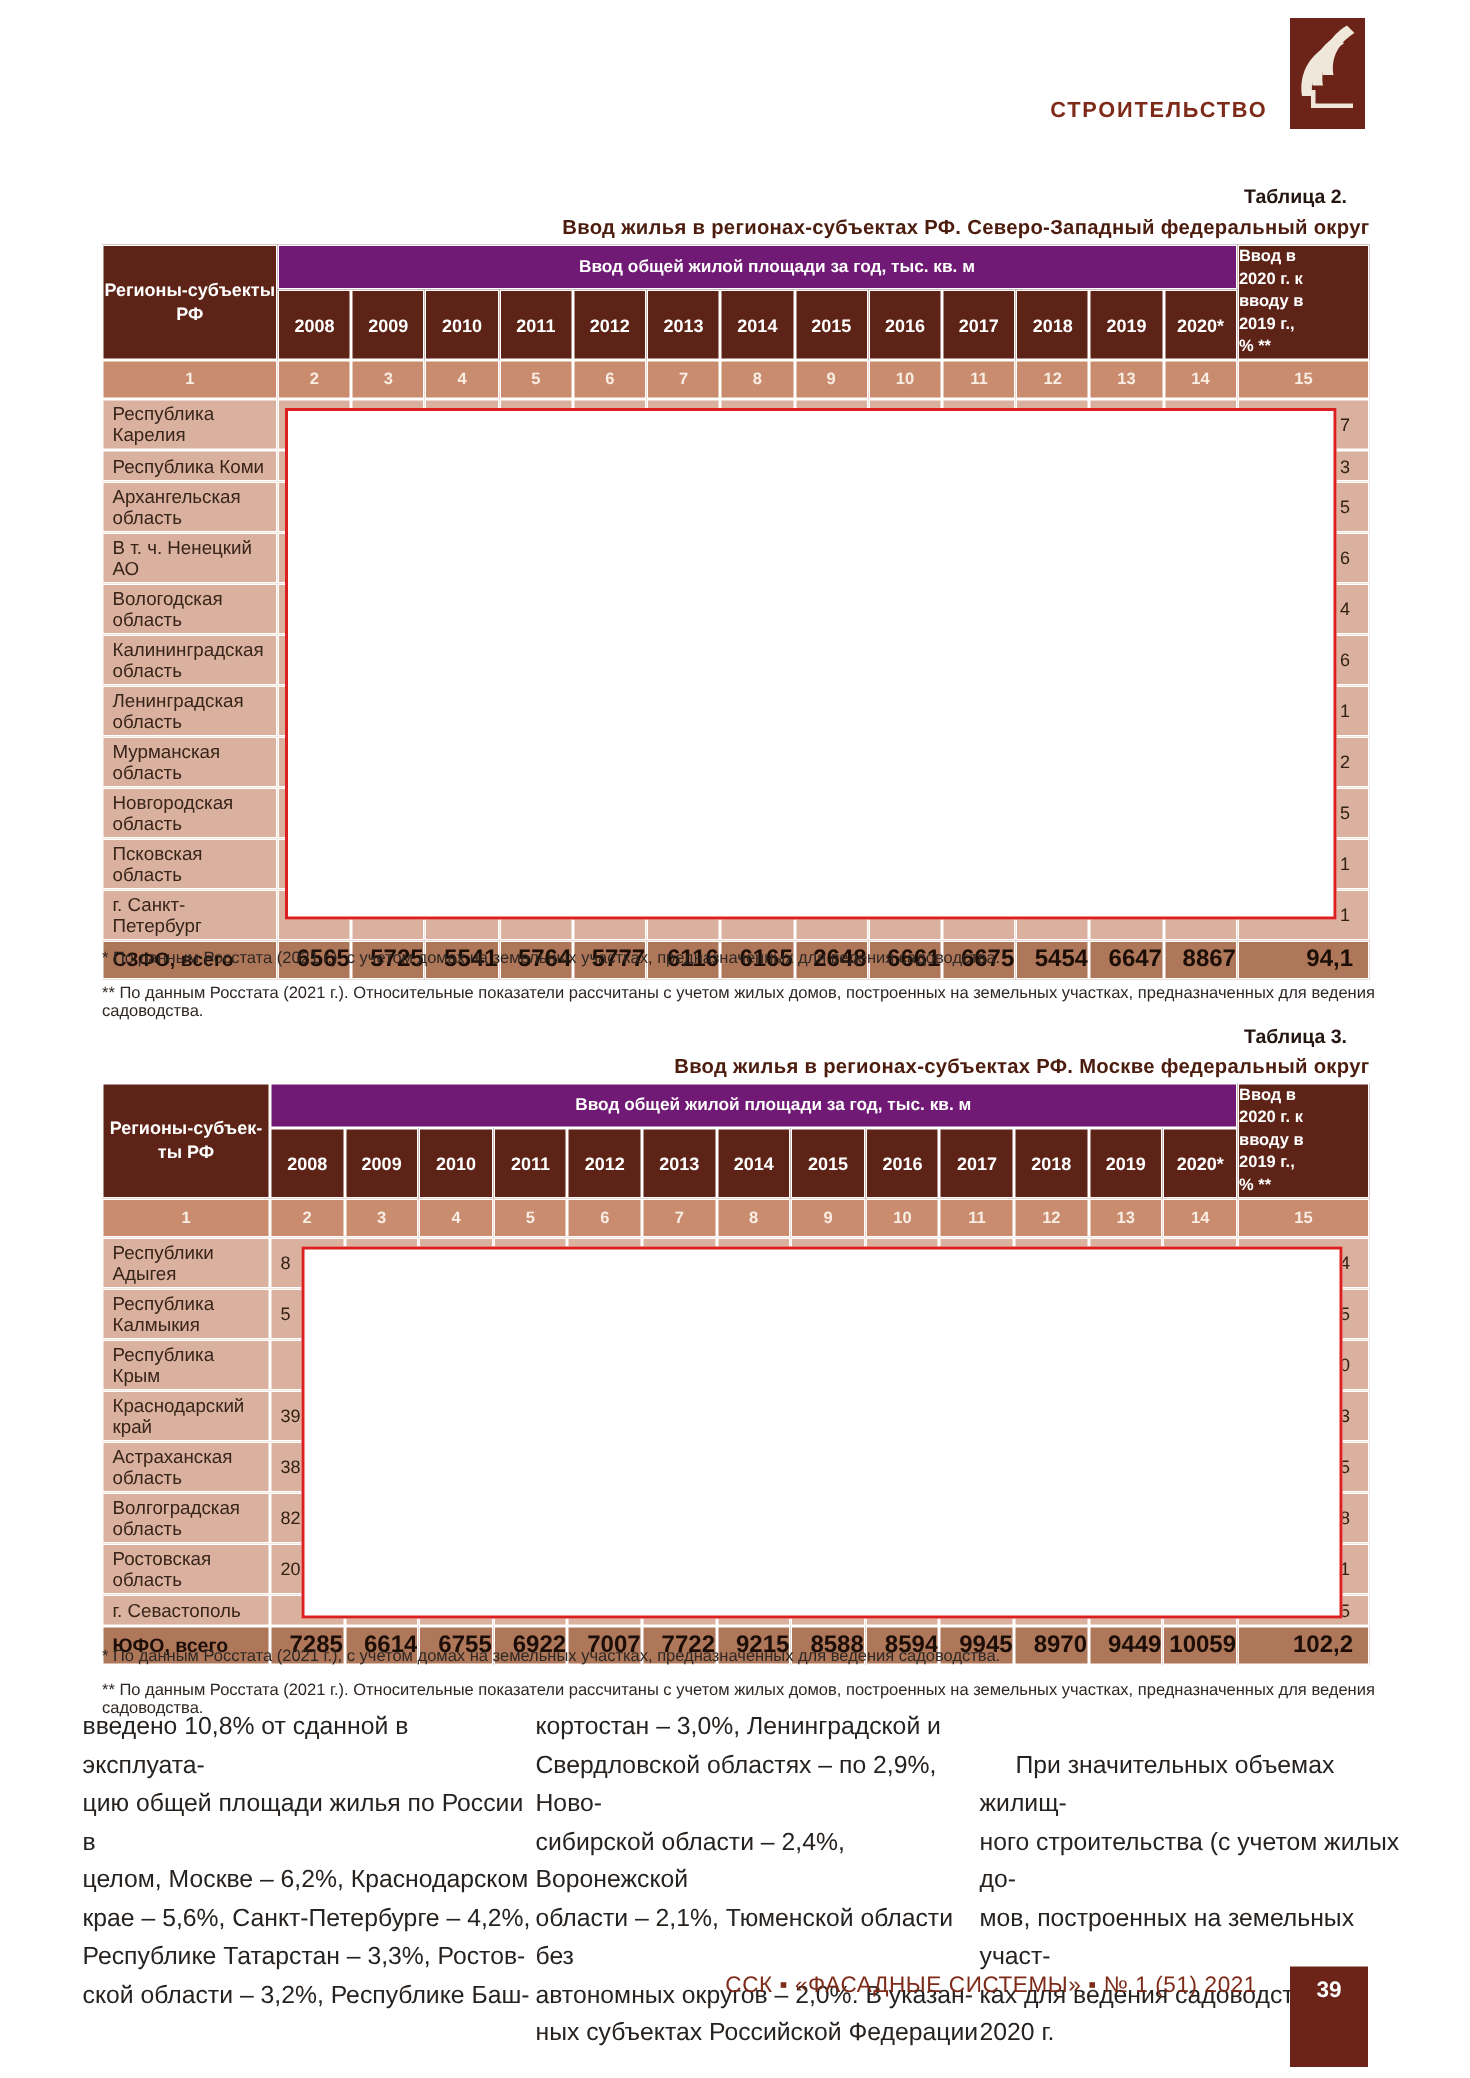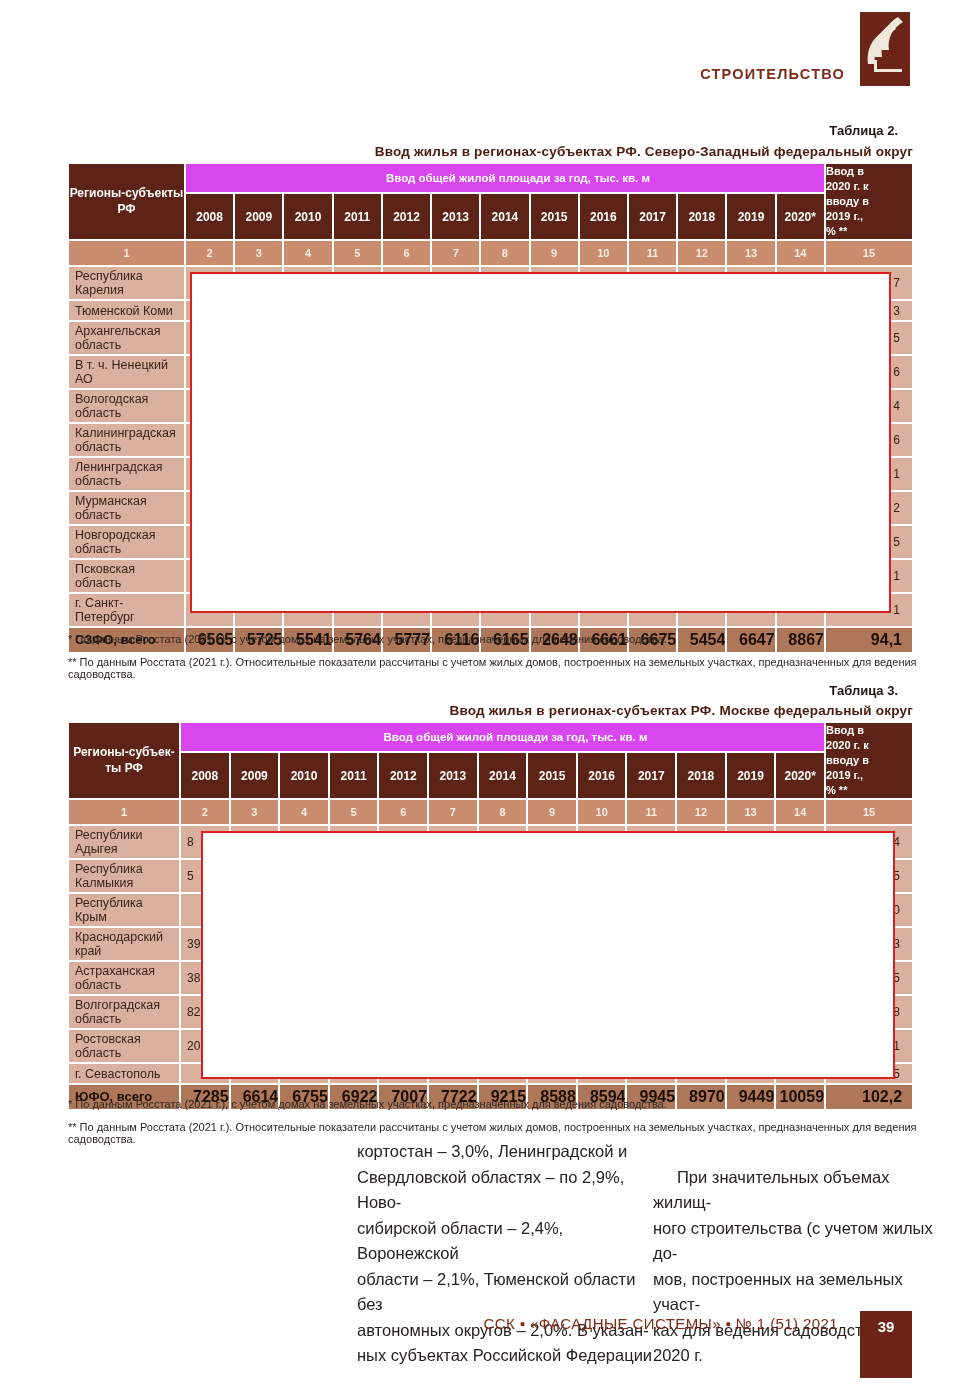--- a/index.html
+++ b/index.html
@@ -33,21 +33,21 @@
     border-collapse:separate; border-spacing:0; table-layout:fixed;
   }
   .data-table th, .data-table td {
     border:1.5px solid #ffffff; box-sizing:border-box; overflow:hidden;
     vertical-align:middle; padding:0;
   }
   th.h-region {
     background:#5c2316; color:#fff; font-size:12px; font-weight:bold;
     white-space:pre-line; line-height:1.3; text-align:center;
   }
-  th.h-group  { background:#d946ef; color:#fff; font-size:11.5px; font-weight:bold; height:30px; text-align:center;padding-left:26px; }
+  th.h-group  { background:#701a75; color:#fff; font-size:11.5px; font-weight:bold; height:30px; text-align:center;padding-left:26px; }
   th.h-year   { background:#5c2316; color:#fff; font-size:12px;   font-weight:bold; height:47px; text-align:center; }
   th.h-ratio  { background:#5c2316; color:#fff; font-size:11px;   font-weight:bold; white-space:pre-line; line-height:1.35; text-align:left; }
   td.num      { background:#c98c6e; color:#f9ede4; font-size:11px; font-weight:bold; text-align:center; height:26px; }
   td.region {
     background:#d9b19e; color:#38241a; font-size:12.5px; text-align:left;
     padding:2px 2px 2px 6px; white-space:pre-line; line-height:1.12;
   }
   td.cell  { background:#d9b19e; font-size:12px; color:#332015; text-align:center; }
   td.cell.left  { text-align:left; padding-left:6px; }
   td.cell.ratio { text-align:right; padding-right:12px; }
@@ -184,21 +184,21 @@
           <td class="cell"></td>
           <td class="cell"></td>
           <td class="cell"></td>
           <td class="cell"></td>
           <td class="cell"></td>
           <td class="cell"></td>
           <td class="cell"></td>
           <td class="cell ratio">7</td>
         </tr>
         <tr class="r1">
-          <td class="region">Тюменской Коми</td>
+          <td class="region">Республика Коми</td>
           <td class="cell"></td>
           <td class="cell"></td>
           <td class="cell"></td>
           <td class="cell"></td>
           <td class="cell"></td>
           <td class="cell"></td>
           <td class="cell"></td>
           <td class="cell"></td>
           <td class="cell"></td>
           <td class="cell"></td>
@@ -616,20 +616,26 @@
           <td class="val">9449</td>
           <td class="val">10059</td>
           <td class="ratio">102,2</td>
         </tr>
       </tbody>
     </table>
   <div class="overlay" id="overlay-t3"></div>
   <div class="footnote" style="top:1098px">* По данным Росстата (2021 г.), с учетом домах на земельных участках, предназначенных для ведения садоводства.</div>
   <div class="footnote" style="top:1121px">** По данным Росстата (2021 г.). Относительные показатели рассчитаны с учетом жилых домов, построенных на земельных участках, предназначенных для ведения садоводства.</div>
 
+  <div class="body-col" id="bcol1">введено 10,8% от сданной в эксплуата-
+цию общей площади жилья по России в
+целом, Москве – 6,2%, Краснодарском
+крае – 5,6%, Санкт-Петербурге – 4,2%,
+Республике Татарстан – 3,3%, Ростов-
+ской области – 3,2%, Республике Баш-</div>
   <div class="body-col" id="bcol2">кортостан – 3,0%, Ленинградской и
 Свердловской областях – по 2,9%, Ново-
 сибирской области – 2,4%, Воронежской
 области – 2,1%, Тюменской области без
 автономных округов – 2,0%. В указан-
 ных субъектах Российской Федерации</div>
   <div class="body-col" id="bcol3">
     <div class="indent-par">При значительных объемах жилищ-
 ного строительства (с учетом жилых до-
 мов, построенных на земельных участ-

